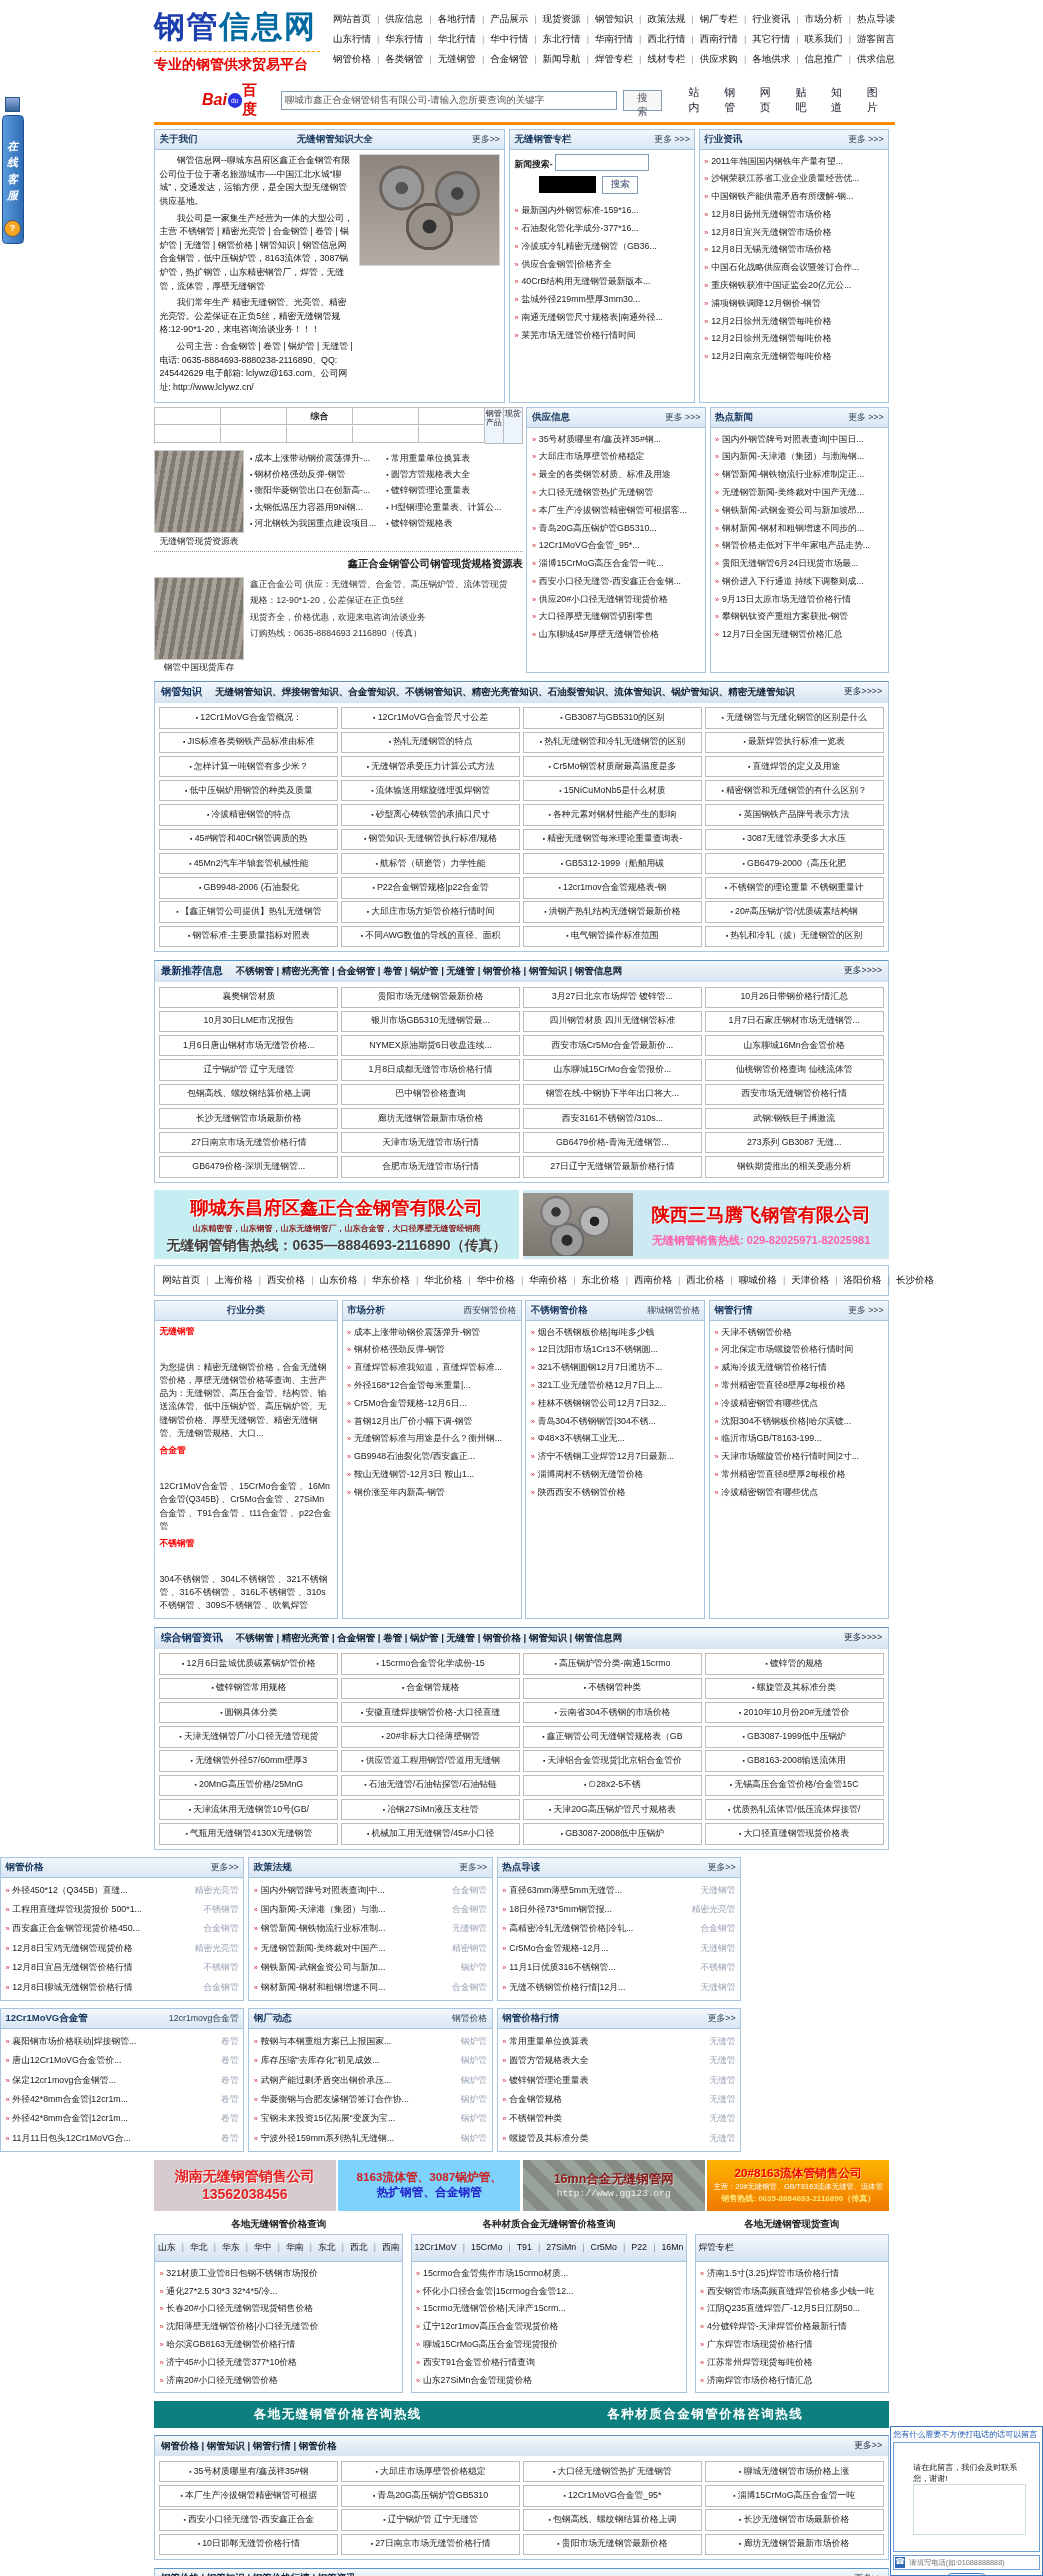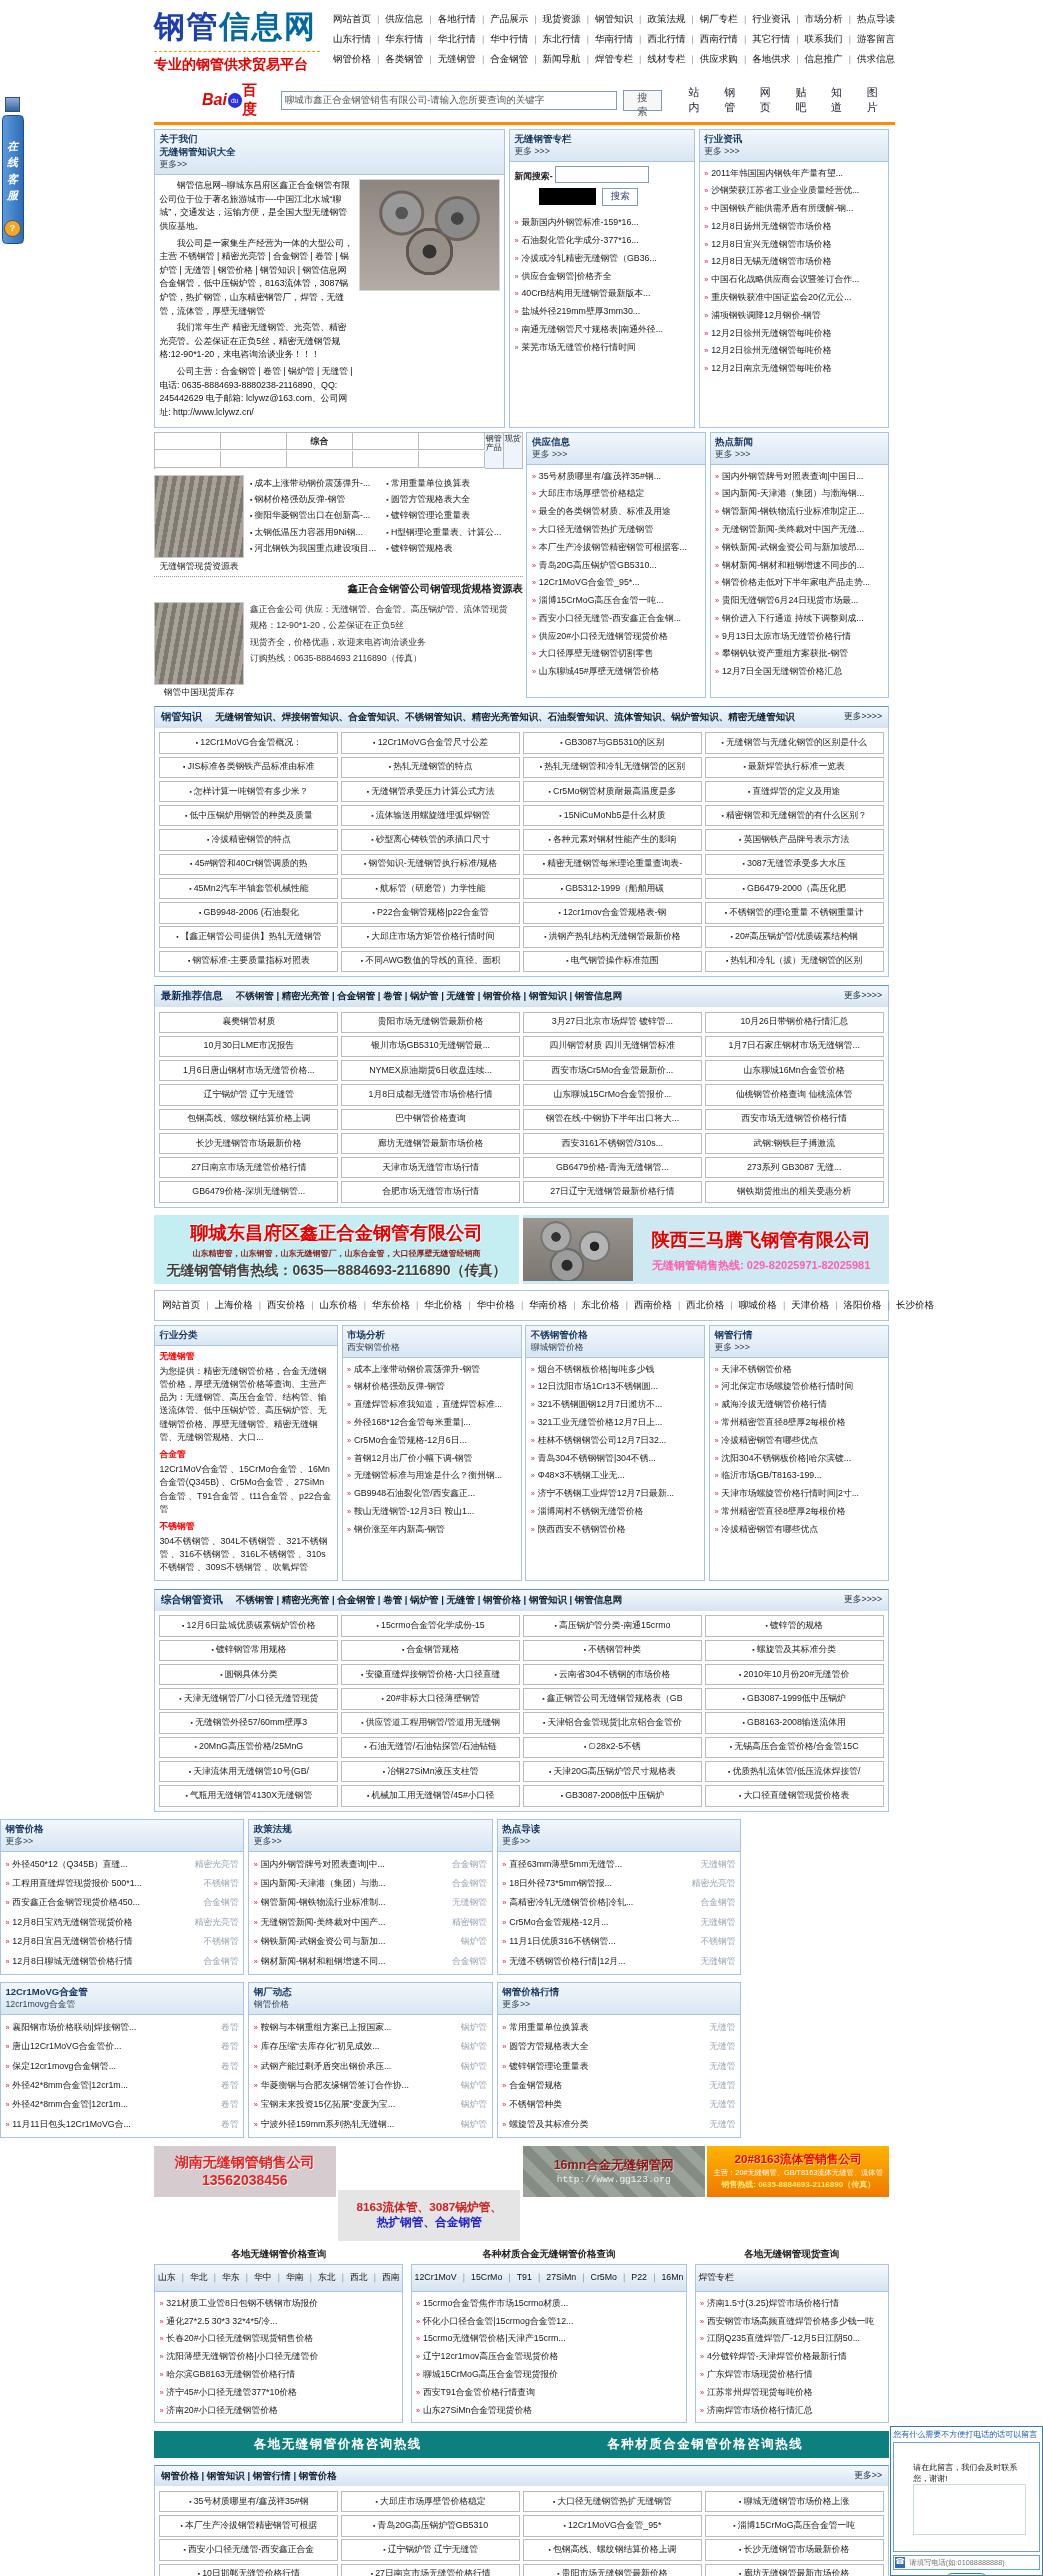--- a/index.html
+++ b/index.html
@@ -25,21 +25,21 @@
   .baidu .bd{color:#e10601;font-weight:bold;font-size:14.7px;}
   .searchinput{width:337px;height:17.6px;border:0.7px solid #7f9db9;font-size:9.5px;color:#555;padding:0 2.9px;}
   .searchbtn{height:20.5px;border:0.7px solid #7f9db9;background:#f7f7f7;color:#556;font-size:10.3px;padding:0 8.8px;margin-left:5.9px;cursor:pointer;}
   .stabs{display:flex;margin-left:19px;align-items:flex-end;}
   .stab{font-size:11px;color:#223;padding:2.2px 7.3px;cursor:pointer;}
   .orangebar{margin-left:154px;width:741px;height:2.2px;background:#ff8c00;margin-top:2.9px;}
   
   .container{margin-left:154px;width:735px;}
   .row{display:flex;gap:3.7px;margin-top:4.4px;}
   .box{border:0.7px solid #a9c4de;background:#fff;}
-  .boxhead{background:linear-gradient(#f2f7fc,#d8e6f3);border-bottom:0.7px solid #a9c4de;padding:2.9px 4.4px;display:flex;justify-content:space-between;align-items:flex-start;flex-direction:column;}
+  .boxhead{background:linear-gradient(#f2f7fc,#d8e6f3);border-bottom:0.7px solid #a9c4de;padding:2.9px 4.4px;display:flex;justify-content:space-between;align-items:flex-end;}
   .boxhead .t{font-weight:bold;color:#17365d;font-size:9.5px;}
   .boxhead .r{color:#345;font-size:8.8px;}
   .linklist{list-style:none;margin:2.9px 4.4px;padding:0;}
   .linklist li{padding:2.9px 0;white-space:nowrap;overflow:hidden;}
   .arr{color:#c23;font-size:7.3px;margin-right:2.9px;}
   
   .companybox{width:351px;}
   .companybody{display:flex;padding:4.4px;}
   .ctext{flex:1;line-height:1.55;font-size:8.8px;color:#111;}
   .ctext p{margin:0 0 2.9px 0;text-indent:2em;}
@@ -98,33 +98,33 @@
   .bban2 .txt{flex:1;text-align:center;}
   .bban2 .l1{font-size:18.3px;font-weight:bold;color:#e60000;text-shadow:0.7px 0.7px 0 #fff;}
   .bban2 .l2{font-size:11px;font-weight:bold;color:#ff5fb0;margin-top:5.9px;}
   
   .pricenav{border:0.7px solid #a9c4de;margin-top:5.9px;padding:4.4px 7.3px;}
   .fourcol{display:flex;gap:3.7px;margin-top:4.4px;}
   .fc1{width:189px;}
   .fc{width:178px;flex:none;}
   .classbody{padding:2.9px 4.4px;font-size:8.8px;line-height:1.5;}
   .catname{color:#f00;font-weight:bold;padding:1.5px 0;}
-  .catdesc{color:#222;margin-bottom:2.9px;}
+  .catdesc{color:#222;margin-bottom:2.9px;margin-top:21px;}
   
   .tagsec{display:flex;gap:4.4px;margin:7.3px 0 0 0;width:741px;}
   .tagcol{flex:1;border:0.7px solid #a9c4de;}
   .taglist{list-style:none;margin:2.9px 4.4px;padding:0;}
   .taglist li{display:flex;justify-content:space-between;padding:3.7px 0;white-space:nowrap;overflow:hidden;}
   .taglist .tag{color:#9aa4b5;margin-left:4.4px;font-size:8.8px;}
   
   .adrow{display:flex;gap:2.9px;margin-top:7.3px;}
   .ad{flex:1;height:51px;display:flex;flex-direction:column;align-items:center;justify-content:center;text-align:center;}
   .ad1{background:#d6ccd0;}
   .ad1 .a,.ad1 .b{color:#e62222;font-weight:bold;font-size:14px;text-shadow:0.7px 0.7px 0 #fff;}
-  .ad2{background:#e5e5e5;margin-top:44px;}
+  .ad2{background:#7dd3fc;}
   .ad2 .a{color:#c22;font-weight:bold;font-size:11.7px;}
   .ad2 .b{color:#22c;font-weight:bold;font-size:11.7px;}
   .ad3{background:repeating-linear-gradient(45deg,#9aa39a 0 10.3px,#848c84 10.3px 20.5px);}
   .ad3 .a{color:#8b1a1a;font-weight:bold;font-size:12.5px;text-shadow:0.7px 0.7px 0 #cfd4cf;}
   .ad3 .b{color:#eee;font-family:"Liberation Mono",monospace;font-size:9.5px;}
   .ad4{background:linear-gradient(#ffb400,#f07800);}
   .ad4 .a{color:#e00;font-weight:bold;font-size:11.7px;text-shadow:0.7px 0.7px 0 #ffe97a;}
   .ad4 .b{color:#fff;font-size:7.3px;margin:0.7px 0;}
   .ad4 .c{color:#ffe97a;font-size:8px;font-weight:bold;}
   

